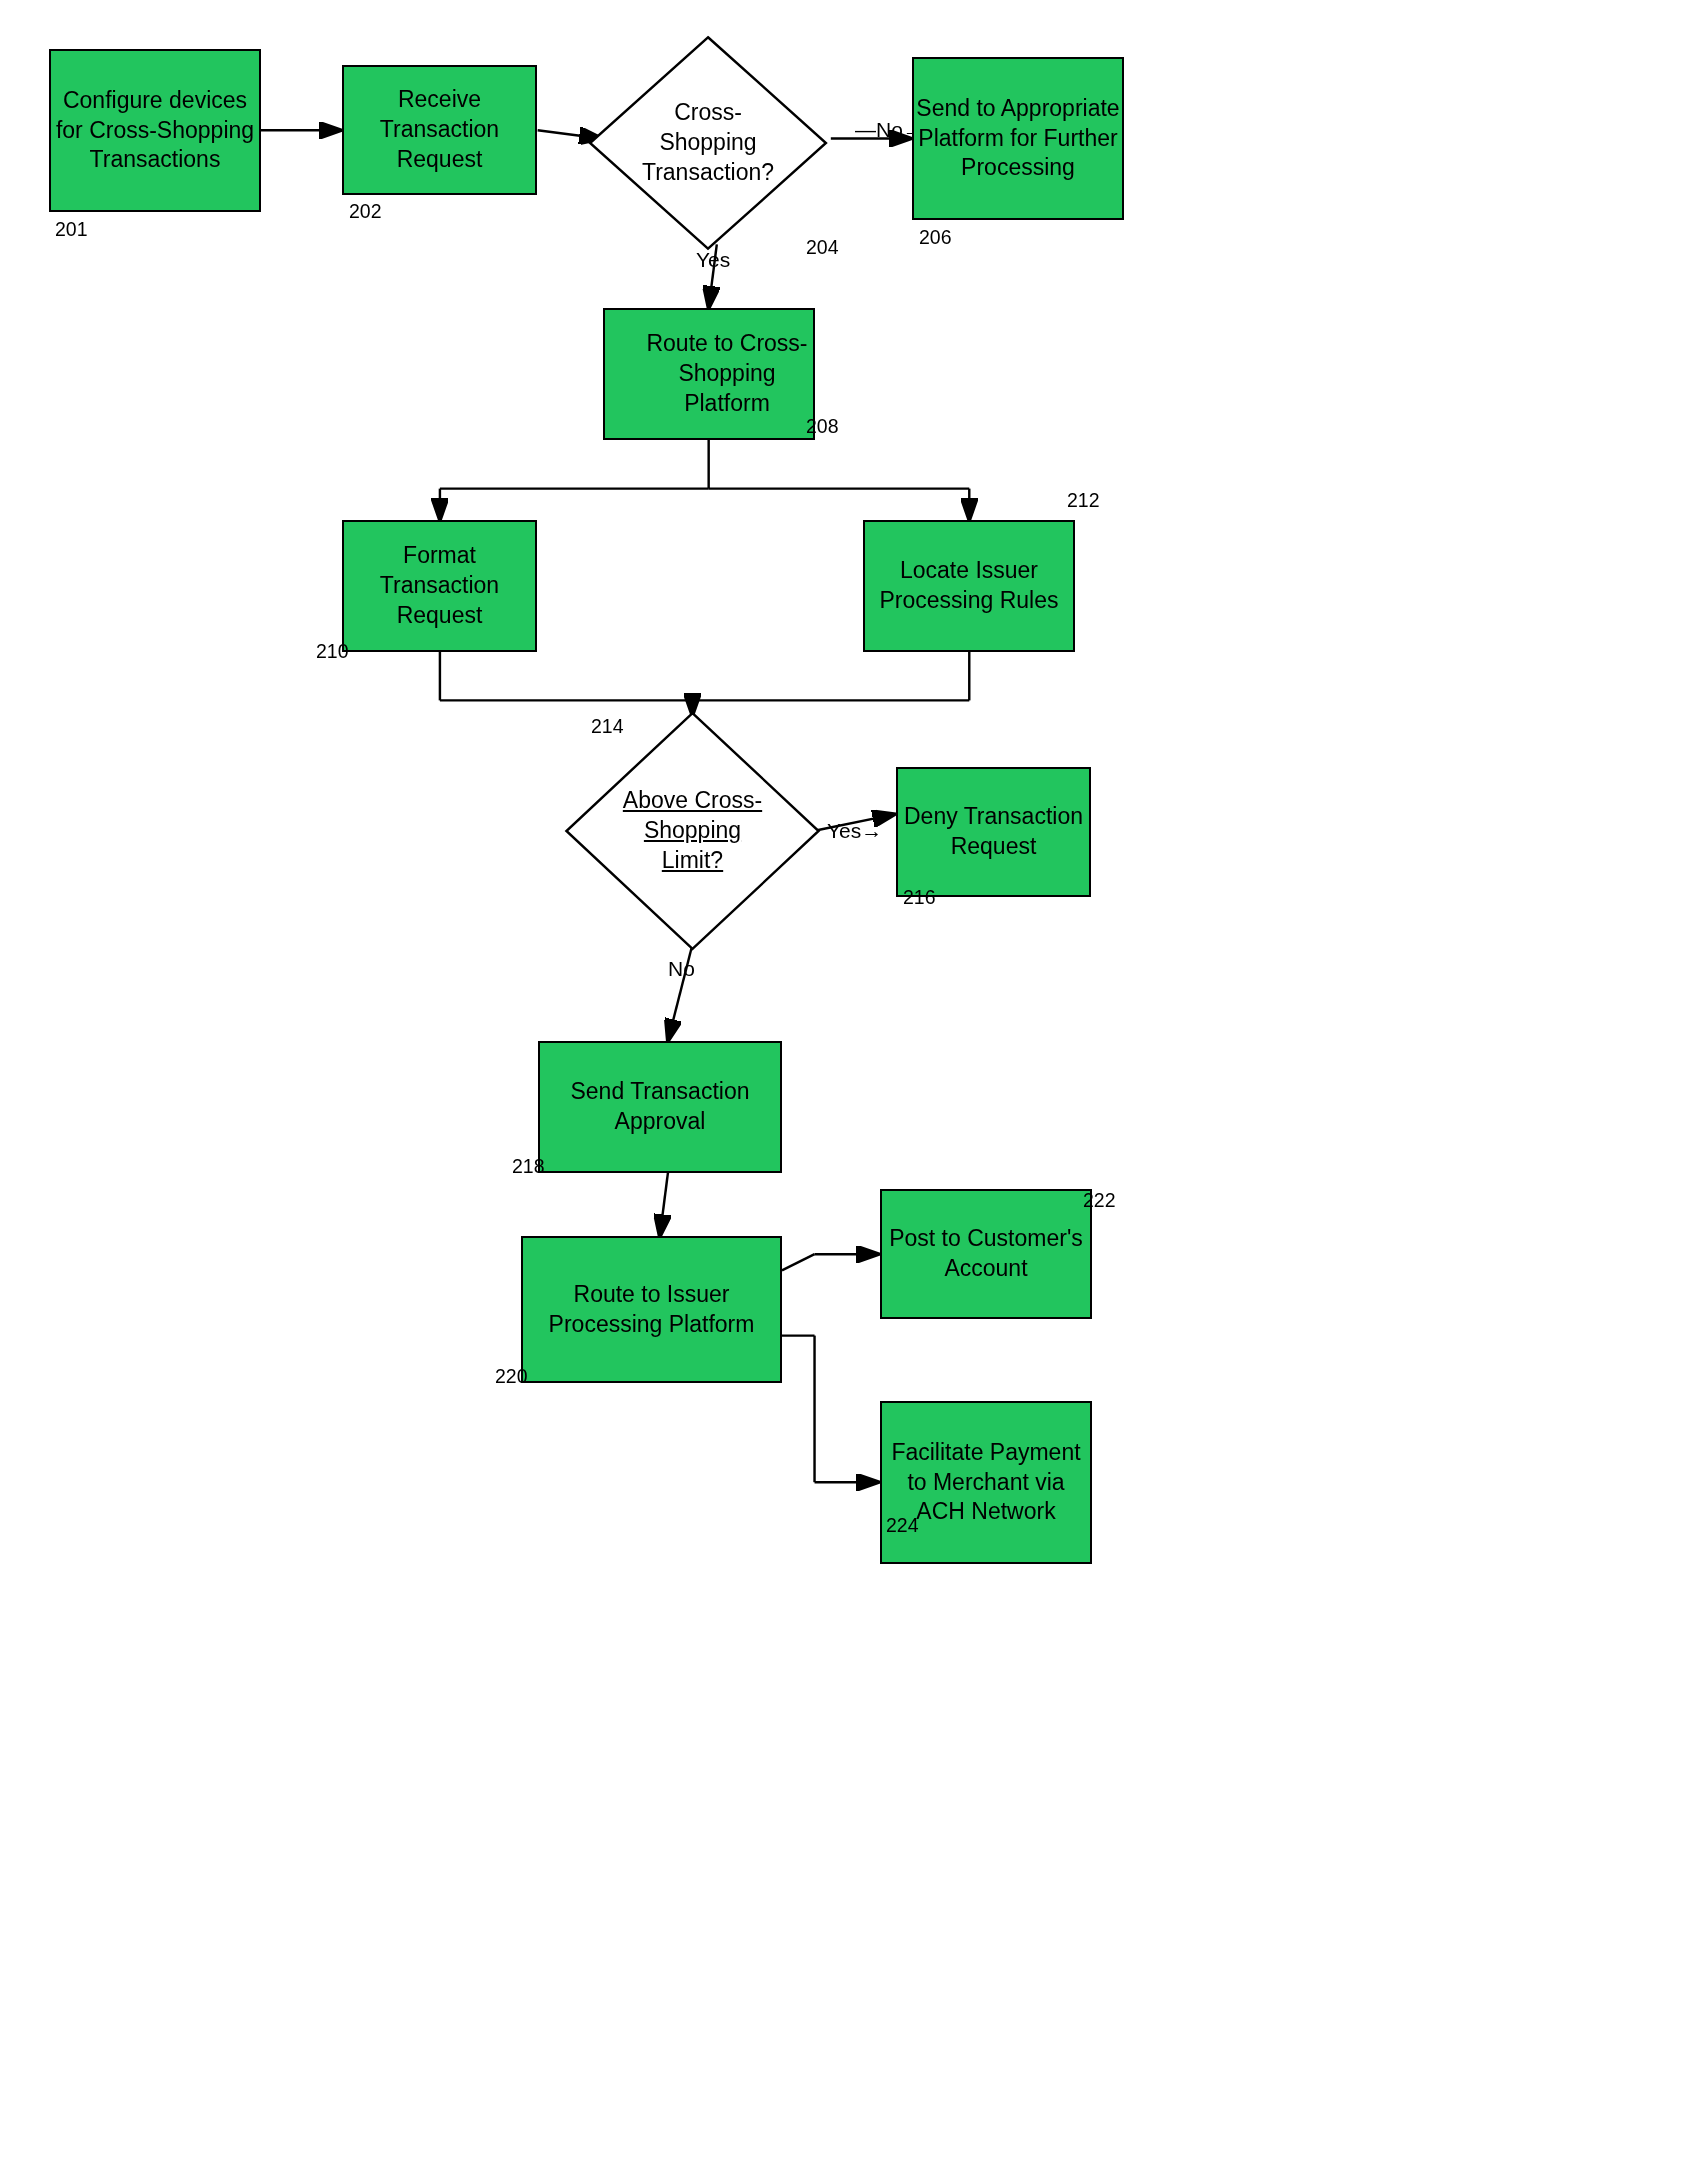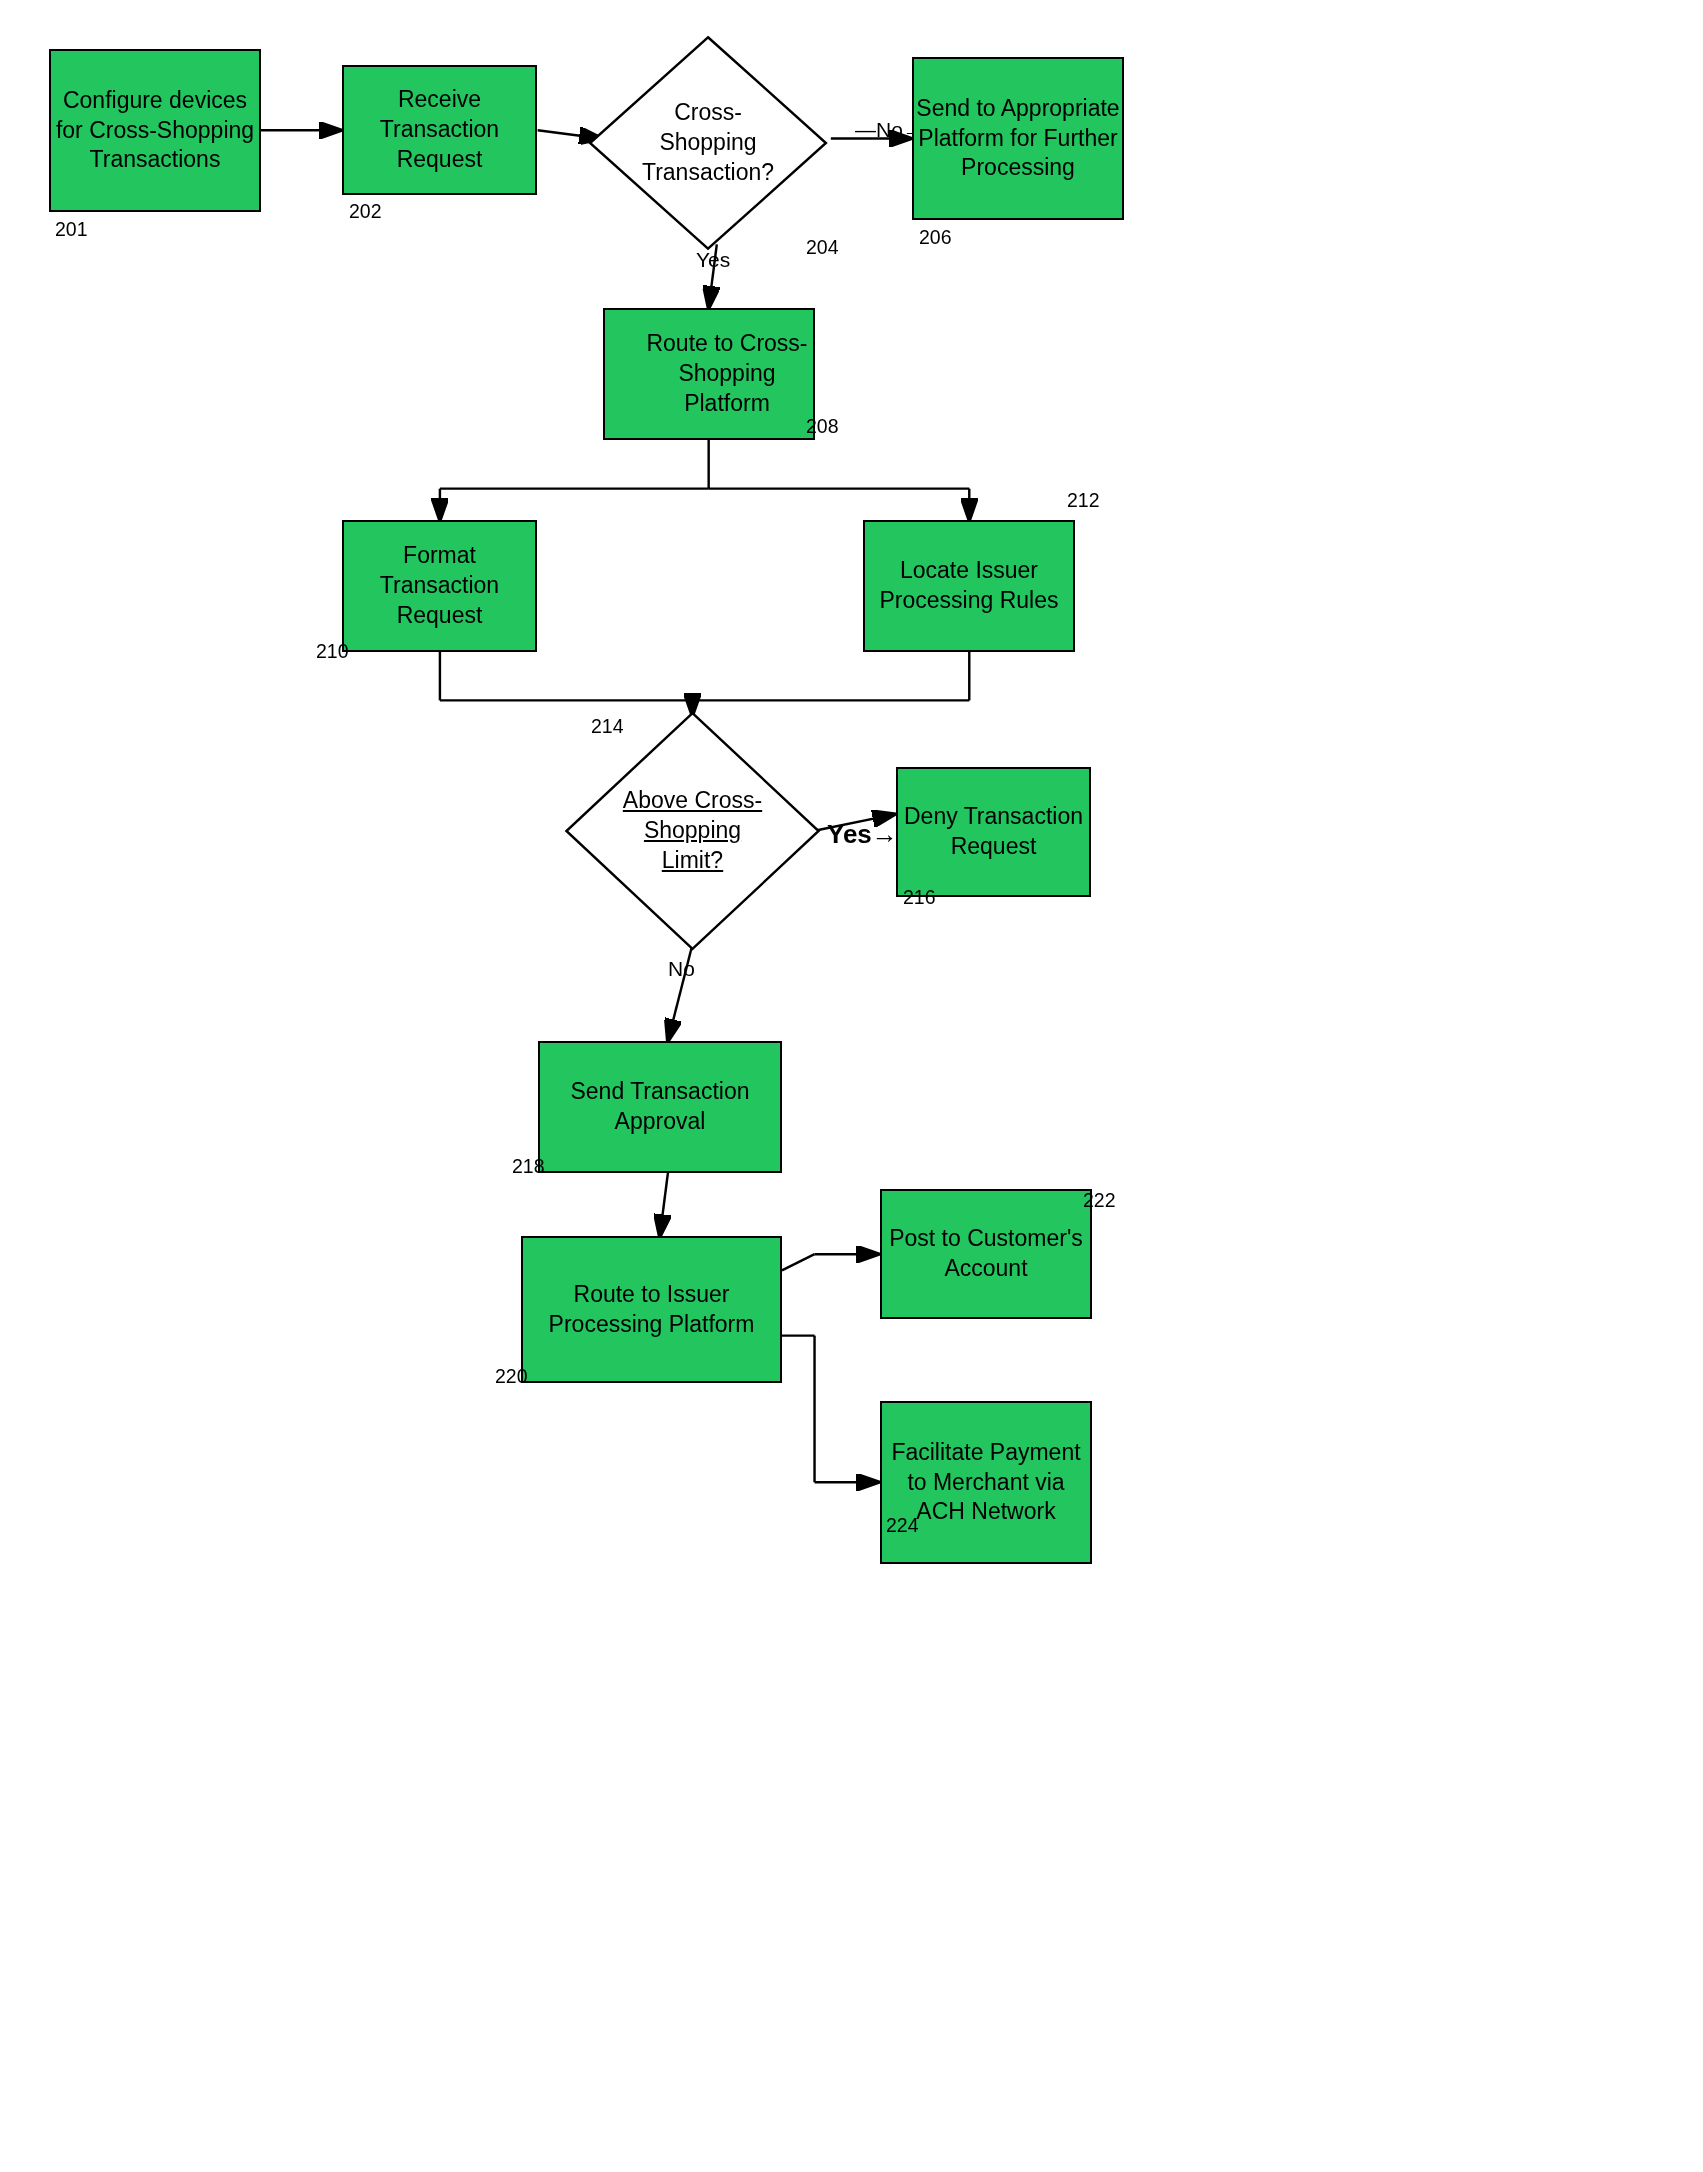--- a/index.html
+++ b/index.html
@@ -178,21 +178,21 @@
   <div class="node-diamond" style="left:562px; top:709px; width:261px; height:244px;">
     <div class="diamond-inner">
       <svg class="diamond-shape" viewBox="0 0 320 300" xmlns="http://www.w3.org/2000/svg">
         <polygon points="160,5 315,150 160,295 5,150" fill="white" stroke="black" stroke-width="3"></polygon>
       </svg>
       <div class="diamond-text" style="width:163px;text-decoration:underline;">Above Cross-Shopping Limit?</div>
     </div>
   </div>
   <span class="label" style="left:591px; top:715px;">214</span>
 
-  <span class="label" style="left:827px; top:819px; font-size:26px;font-weight:bold;">Yes→</span>
+  <span class="label" style="left:827px; top:819px; font-size:21px;">Yes→</span>
 
   <span class="label" style="left:668px; top:957px; font-size:21px;">No</span>
 
   <div class="node node-rect" style="left:896px; top:767px; width:195px; height:130px;">
     <span>Deny Transaction Request</span>
   </div>
   <span class="label" style="left:903px; top:886px;">216</span>
 
   <div class="node node-rect" style="left:538px; top:1041px; width:244px; height:132px;">
     <span>Send Transaction Approval</span>

